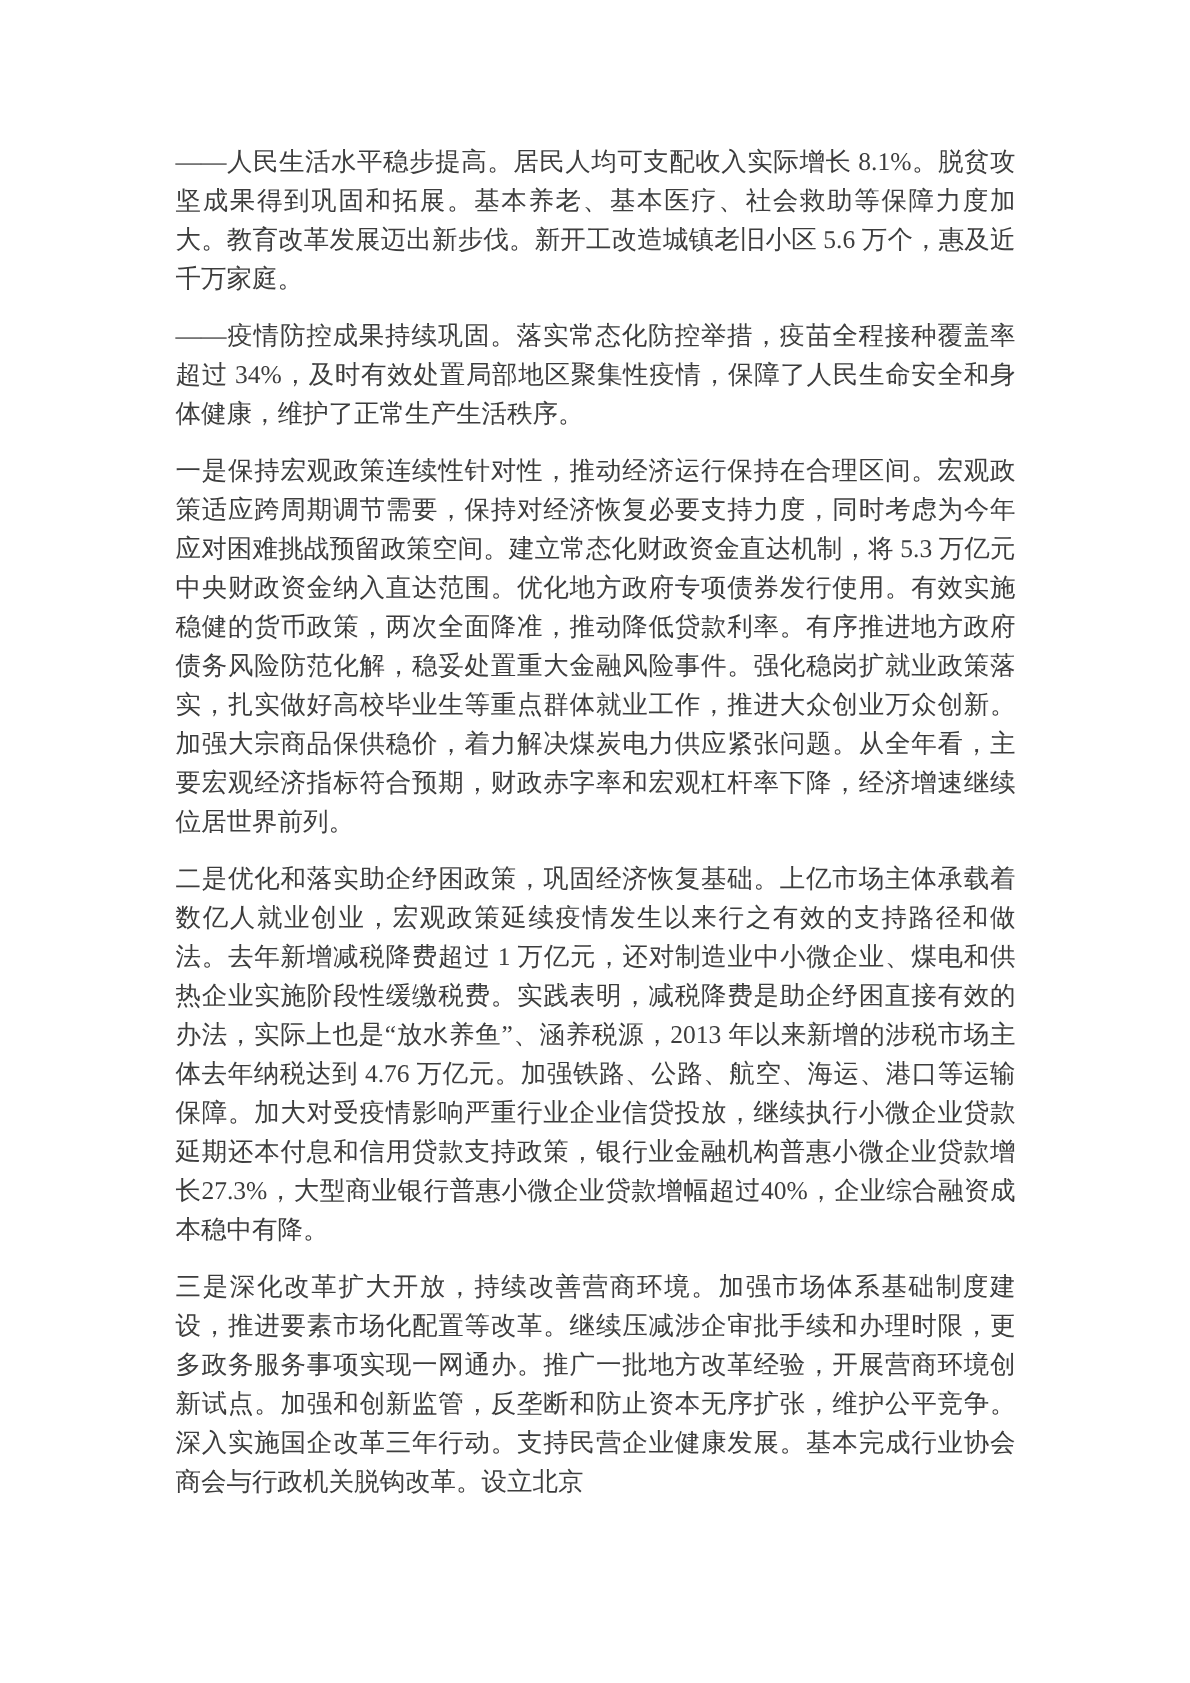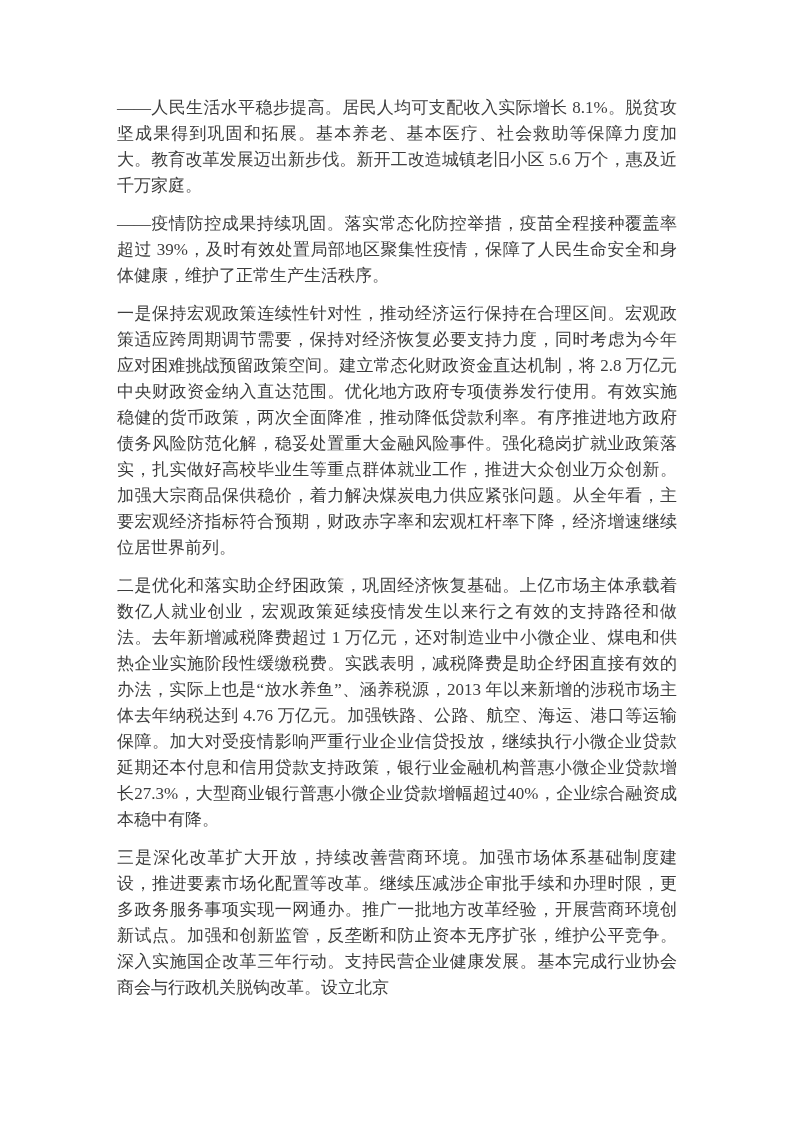--- a/index.html
+++ b/index.html
@@ -29,18 +29,18 @@
     text-align: justify;
     word-break: break-all;
   }
 </style>
 </head>
 <body>
 
 <div class="page">
   <div class="content">
     <p class="para">——人民生活水平稳步提高。居民人均可支配收入实际增长 8.1%。脱贫攻坚成果得到巩固和拓展。基本养老、基本医疗、社会救助等保障力度加大。教育改革发展迈出新步伐。新开工改造城镇老旧小区 5.6 万个，惠及近千万家庭。</p>
-    <p class="para">——疫情防控成果持续巩固。落实常态化防控举措，疫苗全程接种覆盖率超过 39%，及时有效处置局部地区聚集性疫情，保障了人民生命安全和身体健康，维护了正常生产生活秩序。</p>
-    <p class="para">一是保持宏观政策连续性针对性，推动经济运行保持在合理区间。宏观政策适应跨周期调节需要，保持对经济恢复必要支持力度，同时考虑为今年应对困难挑战预留政策空间。建立常态化财政资金直达机制，将 2.8 万亿元中央财政资金纳入直达范围。优化地方政府专项债券发行使用。有效实施稳健的货币政策，两次全面降准，推动降低贷款利率。有序推进地方政府债务风险防范化解，稳妥处置重大金融风险事件。强化稳岗扩就业政策落实，扎实做好高校毕业生等重点群体就业工作，推进大众创业万众创新。加强大宗商品保供稳价，着力解决煤炭电力供应紧张问题。从全年看，主要宏观经济指标符合预期，财政赤字率和宏观杠杆率下降，经济增速继续位居世界前列。</p>
+    <p class="para">——疫情防控成果持续巩固。落实常态化防控举措，疫苗全程接种覆盖率超过 34%，及时有效处置局部地区聚集性疫情，保障了人民生命安全和身体健康，维护了正常生产生活秩序。</p>
+    <p class="para">一是保持宏观政策连续性针对性，推动经济运行保持在合理区间。宏观政策适应跨周期调节需要，保持对经济恢复必要支持力度，同时考虑为今年应对困难挑战预留政策空间。建立常态化财政资金直达机制，将 5.3 万亿元中央财政资金纳入直达范围。优化地方政府专项债券发行使用。有效实施稳健的货币政策，两次全面降准，推动降低贷款利率。有序推进地方政府债务风险防范化解，稳妥处置重大金融风险事件。强化稳岗扩就业政策落实，扎实做好高校毕业生等重点群体就业工作，推进大众创业万众创新。加强大宗商品保供稳价，着力解决煤炭电力供应紧张问题。从全年看，主要宏观经济指标符合预期，财政赤字率和宏观杠杆率下降，经济增速继续位居世界前列。</p>
     <p class="para">二是优化和落实助企纾困政策，巩固经济恢复基础。上亿市场主体承载着数亿人就业创业，宏观政策延续疫情发生以来行之有效的支持路径和做法。去年新增减税降费超过 1 万亿元，还对制造业中小微企业、煤电和供热企业实施阶段性缓缴税费。实践表明，减税降费是助企纾困直接有效的办法，实际上也是“放水养鱼”、涵养税源，2013 年以来新增的涉税市场主体去年纳税达到 4.76 万亿元。加强铁路、公路、航空、海运、港口等运输保障。加大对受疫情影响严重行业企业信贷投放，继续执行小微企业贷款延期还本付息和信用贷款支持政策，银行业金融机构普惠小微企业贷款增长27.3%，大型商业银行普惠小微企业贷款增幅超过40%，企业综合融资成本稳中有降。</p>
     <p class="para">三是深化改革扩大开放，持续改善营商环境。加强市场体系基础制度建设，推进要素市场化配置等改革。继续压减涉企审批手续和办理时限，更多政务服务事项实现一网通办。推广一批地方改革经验，开展营商环境创新试点。加强和创新监管，反垄断和防止资本无序扩张，维护公平竞争。深入实施国企改革三年行动。支持民营企业健康发展。基本完成行业协会商会与行政机关脱钩改革。设立北京</p>
   </div>
 </div>
 
 </body></html>

